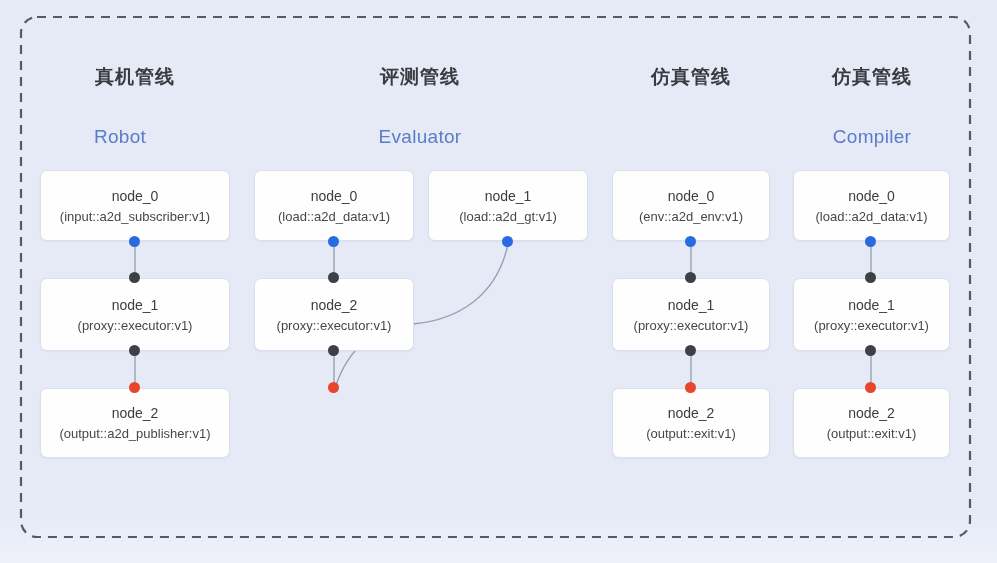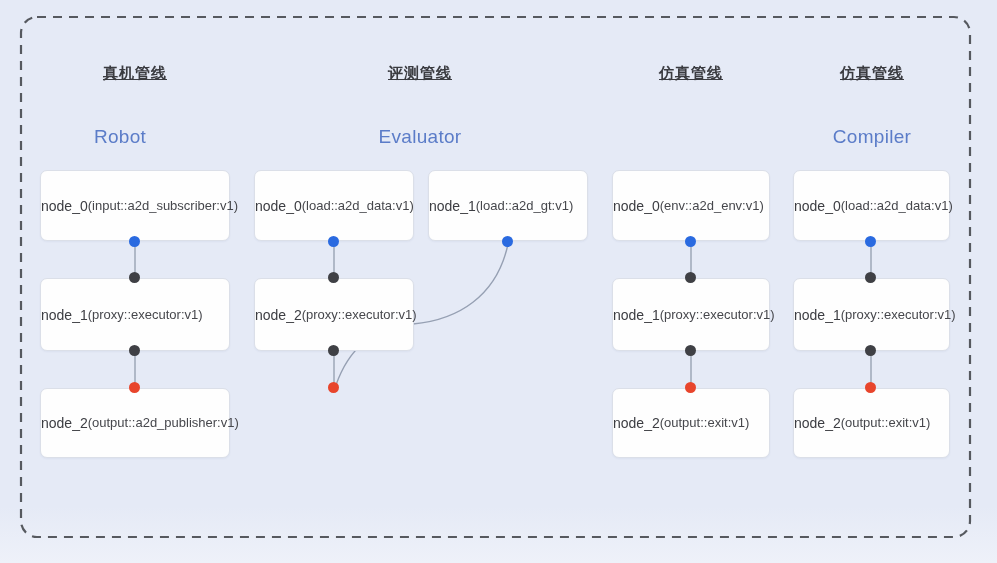--- a/index.html
+++ b/index.html
@@ -6,36 +6,35 @@
   body{font-family:"Liberation Sans","DejaVu Sans",sans-serif;}
   .canvas{
     position:relative;
     width:997px;height:563px;
     background:linear-gradient(180deg, var(--bg) 0%, var(--bg) 90%, #eef1f9 100%);
     overflow:hidden;
   }
   .bg-layer{position:absolute;left:0;top:0;width:997px;height:563px;}
   .col-title-zh{
     position:absolute;width:200px;text-align:center;
-    font-size:15px;font-weight:700;color:var(--zh);
+    font-size:19px;font-weight:700;color:var(--zh);
     letter-spacing:1px;
-    text-decoration:underline;
   }
   .col-title-en{
     position:absolute;width:200px;text-align:center;
     font-size:19px;font-weight:500;color:var(--en);
     letter-spacing:.3px;
   }
   .node{
     position:absolute;
     background:var(--nodebg);
     border:1px solid var(--nodeborder);
     border-radius:7px;
     box-shadow:0 1px 2px rgba(40,60,110,.05);
-    display:flex;flex-direction:row;align-items:center;
+    display:flex;flex-direction:column;justify-content:center;align-items:center;
     box-sizing:border-box;
   }
   .node-title{font-size:14px;font-weight:500;color:#3c3d42;line-height:22px;}
   .node-type{font-size:13px;font-weight:400;color:#46474c;line-height:20px;}
   .dot{
     position:absolute;width:11px;height:11px;border-radius:50%;
   }
   .dot-blue{background:var(--blue);}
   .dot-black{background:var(--black);}
   .dot-red{background:var(--red);}

